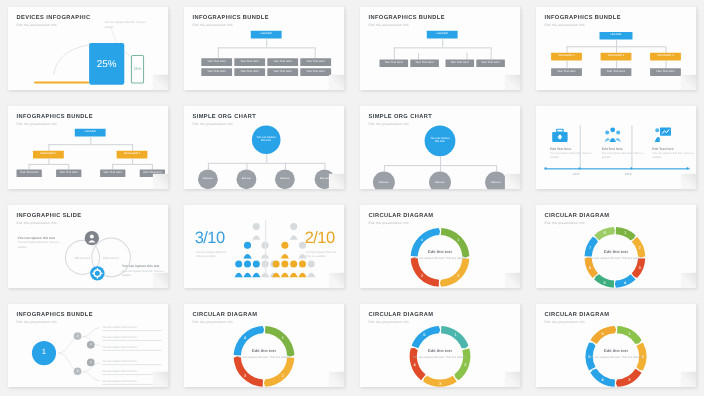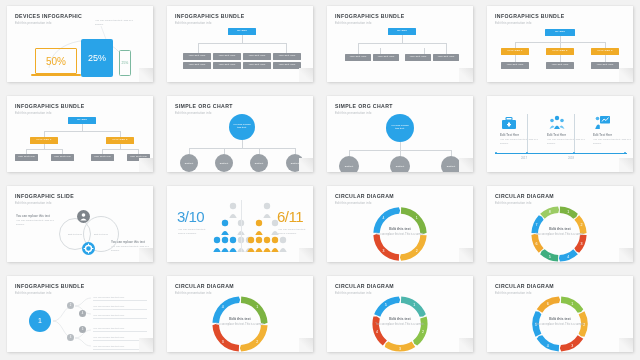--- a/index.html
+++ b/index.html
@@ -101,23 +101,20 @@
 
       <svg style="position:absolute;left:0;top:0" width="146" height="78">
         <path d="M42,62 C44,32 96,26 112,46" stroke="#dfe3e6" stroke-width="0.8" fill="none"></path>
         <path d="M94,20 L100,36" stroke="#dfe3e6" stroke-width="0.6" fill="none"></path>
       </svg>
 
       <div class="txtblock" style="left:88px;top:13px;width:46px">
         <div class="p">You can replace this text. This is a sample.</div>
       </div>
 
-      <div style="position:absolute;left:28px;top:42px;width:42px;height:26px;border:1.6px solid #f0ab27;border-radius:1px;display:flex;align-items:center;justify-content:center">
-        <span style="font-size:10px;color:#f0ab27;font-weight:300">50%</span>
-      </div>
       <div style="position:absolute;left:24px;top:68px;width:50px;height:1.8px;background:#f0ab27;border-radius:1px"></div>
 
       <div style="position:absolute;left:74px;top:33px;width:32px;height:38px;background:#29a3e8;border-radius:2px;display:flex;align-items:center;justify-content:center">
         <span style="font-size:9px;color:#ffffff;font-weight:300">25%</span>
       </div>
 
       <div style="position:absolute;left:112px;top:44px;width:12px;height:26px;border:1.3px solid #7cb9a0;border-radius:1.5px;display:flex;align-items:center;justify-content:center">
         <span style="font-size:3.4px;color:#7cb9a0">25%</span>
       </div>
     </div>
@@ -436,21 +433,21 @@
               <circle cx="4" cy="4" r="3.2"></circle>
               <path d="M0.3 16 q3.7 -8 7.4 0 z"></path>
             </g>
           <g transform="translate(26,34)">
               <circle cx="4" cy="4" r="3.2"></circle>
               <path d="M0.3 16 q3.7 -8 7.4 0 z"></path>
             </g>
         </g>
       </svg>
 
-      <div class="bignum a" style="left:110px;top:22px">6/11</div>
+      <div class="bignum a" style="left:110px;top:22px">2/10</div>
       <div class="txtblock" style="left:111px;top:42px;width:30px">
         <div class="p">You can replace this text. This is a sample.</div>
       </div>
     </div>
   </div>
 
   <div class="cell">
     <div class="slide">
       <div class="ttl">CIRCULAR DIAGRAM</div>
       <div class="sub">Edit this presentation info</div>

